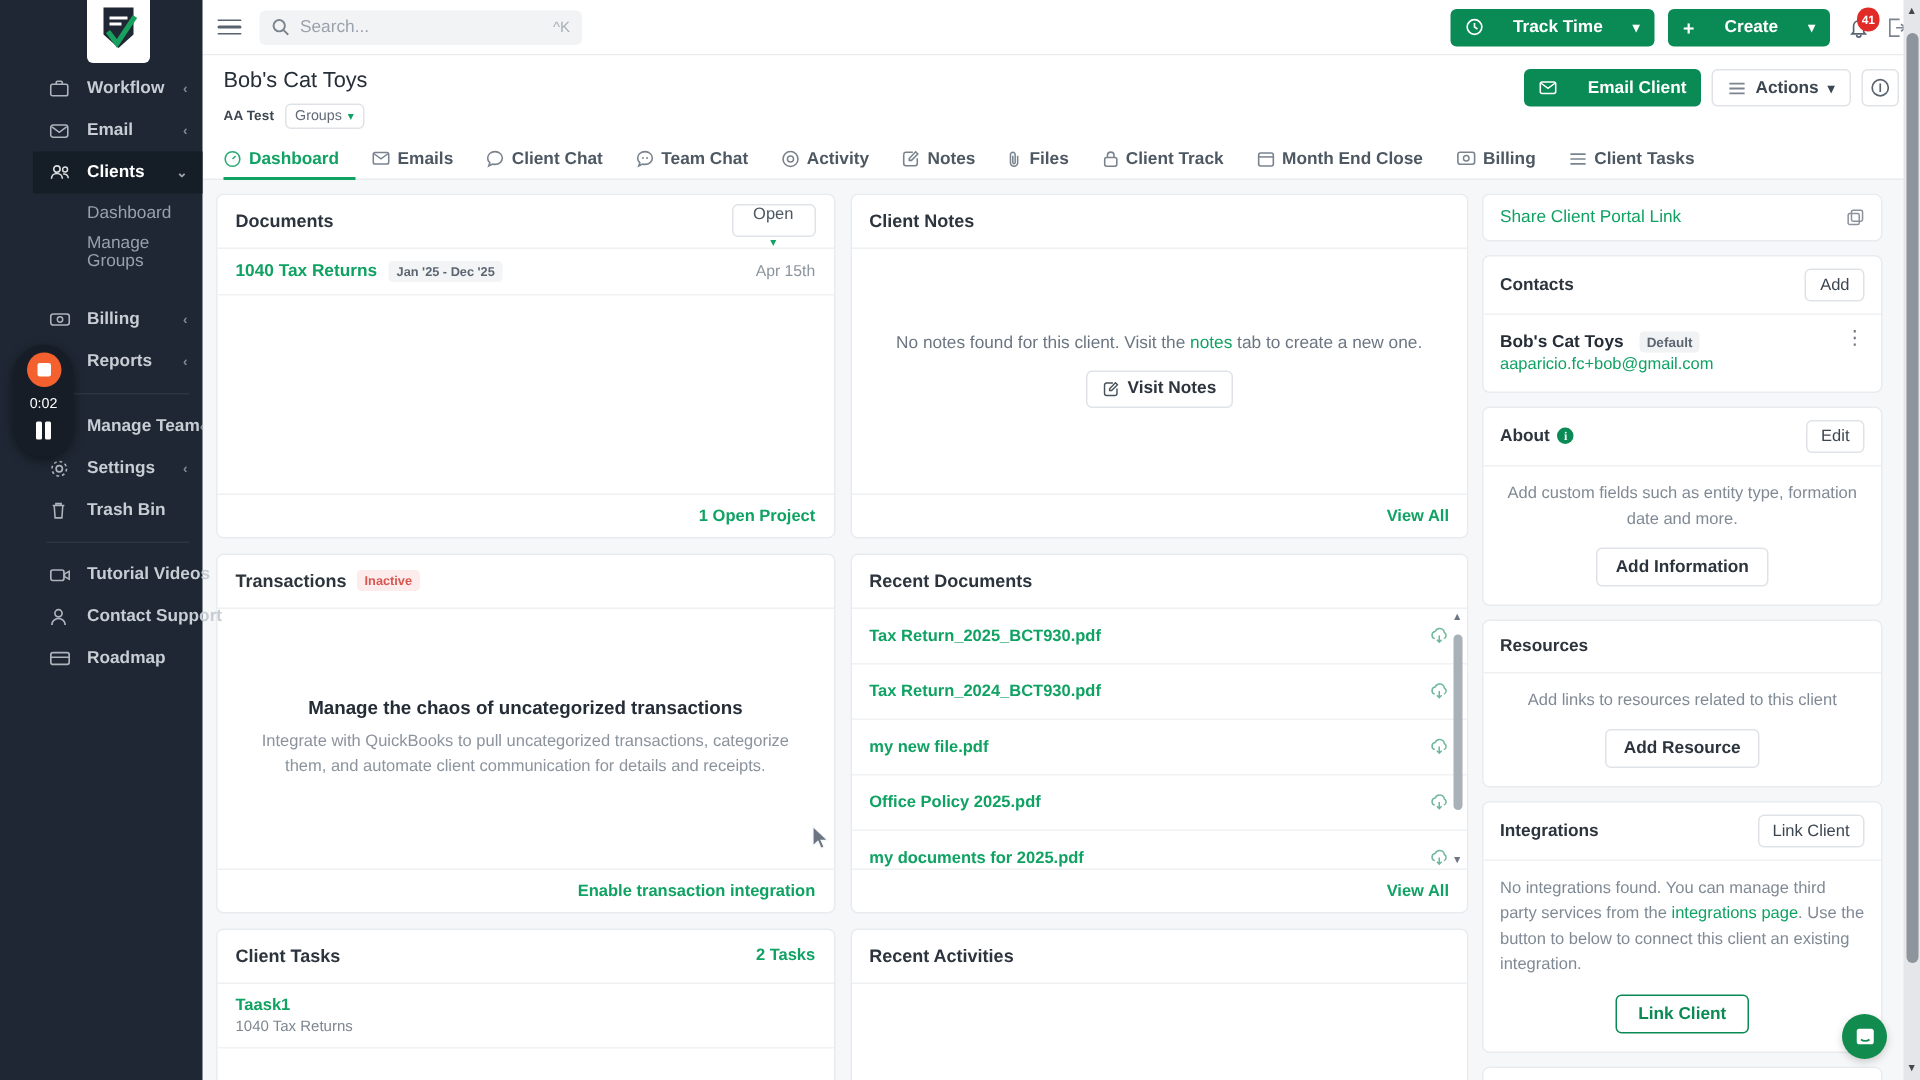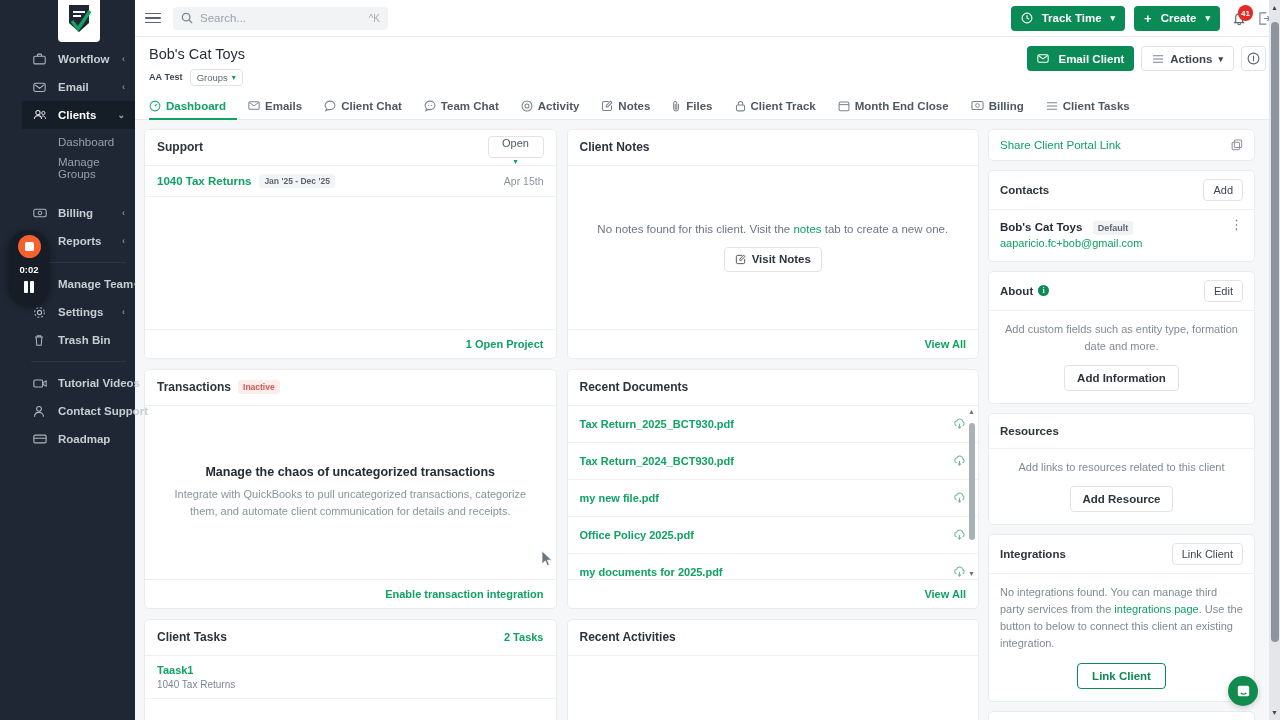--- a/index.html
+++ b/index.html
@@ -44,21 +44,21 @@
     position: absolute; left: 9px; top: 230px; width: 40px; height: 75px;
     background: #161d27; border-radius: 20px; display: flex; flex-direction: column;
     align-items: center; justify-content: flex-start; padding-top: 5px; z-index: 20;
     box-shadow: 0 2px 7px rgba(0,0,0,.45);
   }
   .timer-stop {
     width: 23px; height: 23px; border-radius: 50%; background: #f4612f;
     display:flex; align-items:center; justify-content:center;
   }
   .timer-stop i { width: 9px; height: 9px; background: #fff; border-radius: 1.5px; display:block; }
-  .timer-time { color:#fff; font-size: 9.5px; font-weight: 700; margin-top: 6px; }
+  .timer-time { color:#fff; font-size: 9.5px; font-weight: 400; margin-top: 6px; }
   .timer-pause { display:flex; gap:2.5px; margin-top: 6px; }
   .timer-pause i { width: 3.5px; height: 12px; background:#fff; border-radius:1px; display:block;}
 
   
   .main { flex: 1; height: 720px; display: flex; flex-direction: column; background:#fff; min-width:0;}
 
   .topbar {
     height: 37px; background: #fff; border-bottom: 1px solid #e9ecef;
     display: flex; align-items: center; padding: 0 8px 0 10px; flex: 0 0 37px;
   }
@@ -72,21 +72,21 @@
   .search-input {
     border: none; background: transparent; outline: none; flex:1; margin-left: 7px;
     font-size: 11.5px; color:#444; font-family: inherit;
   }
   .search-input::placeholder { color:#9aa2ac; }
   .search-kbd { font-size: 10px; color: #a8afb8; }
   .top-right { margin-left: auto; display: flex; align-items: center; gap: 9px; }
   .btn-green {
     background: #0a8a54; color: #fff; border: none; border-radius: 4px; height: 25px;
     padding: 0 10px; font-size: 11.5px; font-weight: 700; display: flex; align-items: center;
-    gap: 9px; cursor: pointer; font-family: inherit; white-space: nowrap;
+    gap: 20px; cursor: pointer; font-family: inherit; white-space: nowrap;
   }
   .bell-wrap { position: relative; width: 20px; height: 22px; display:flex; align-items:center; justify-content:center; cursor:pointer;}
   .badge {
     position: absolute; top: -2px; right: -4px; background: #e02b27; color: #fff;
     font-size: 8px; font-weight: 700; border-radius: 8px; min-width: 14px; height: 16px;
     display: flex; align-items: center; justify-content: center; padding: 0 3px;
   }
   .logout-ic { color:#7b848f; display:flex; cursor:pointer; }
 
   .client-header { padding: 9px 14px 0 14px; background:#fff; flex: 0 0 auto; }
@@ -593,21 +593,21 @@
     </div>
 
     <div class="content">
 
       <div class="col-left">
 
         <div class="grid-row">
 
           <div class="card" style="flex:1;height:230px;">
             <div class="card-hd">
-              <span class="card-title">Support</span>
+              <span class="card-title">Documents</span>
               <div class="select-sm">
                 <span>Open</span>
                 <span style="color:#10a263;font-size:8px">▾</span>
               </div>
             </div>
             <div class="card-body">
               <div class="proj-row">
                 <span class="proj-name">1040 Tax Returns</span>
                 <span class="proj-range">Jan '25 - Dec '25</span>
                 <span class="proj-due">Apr 15th</span>

